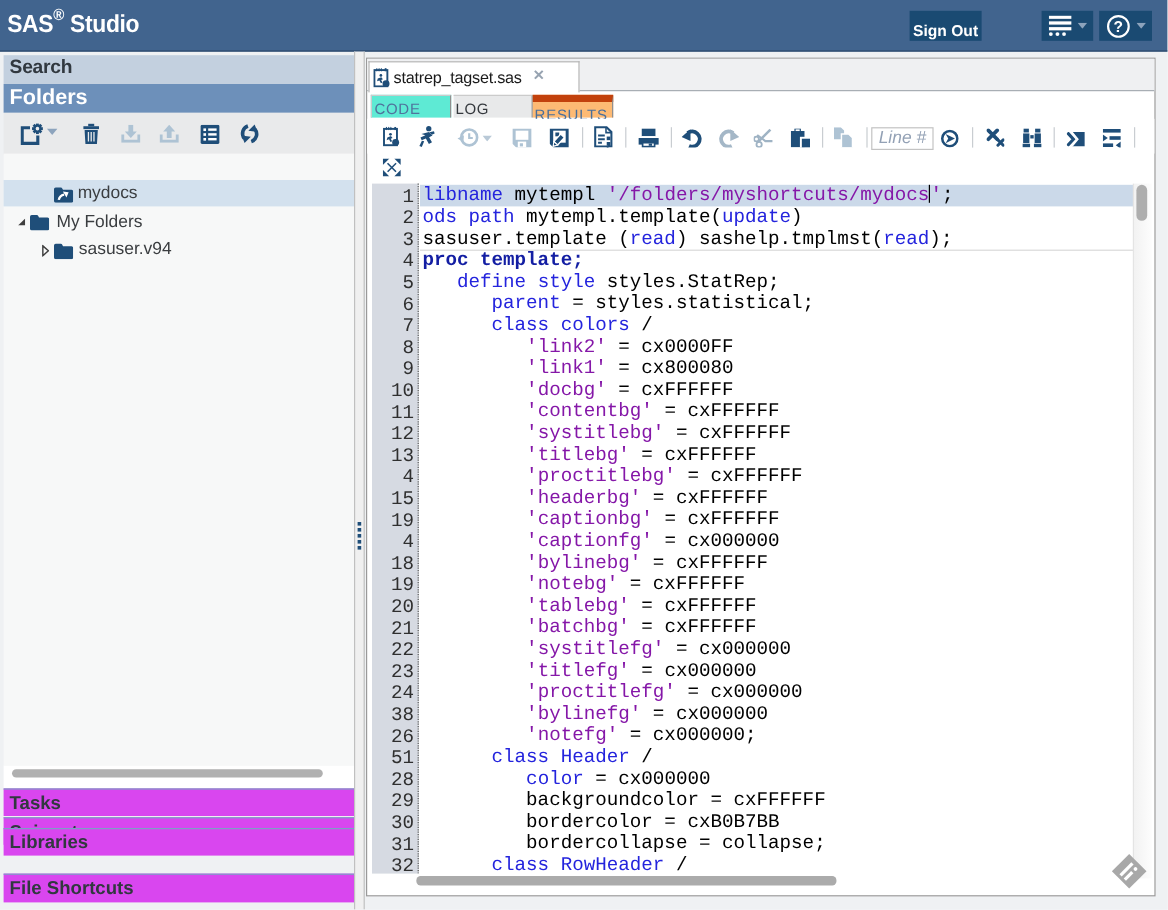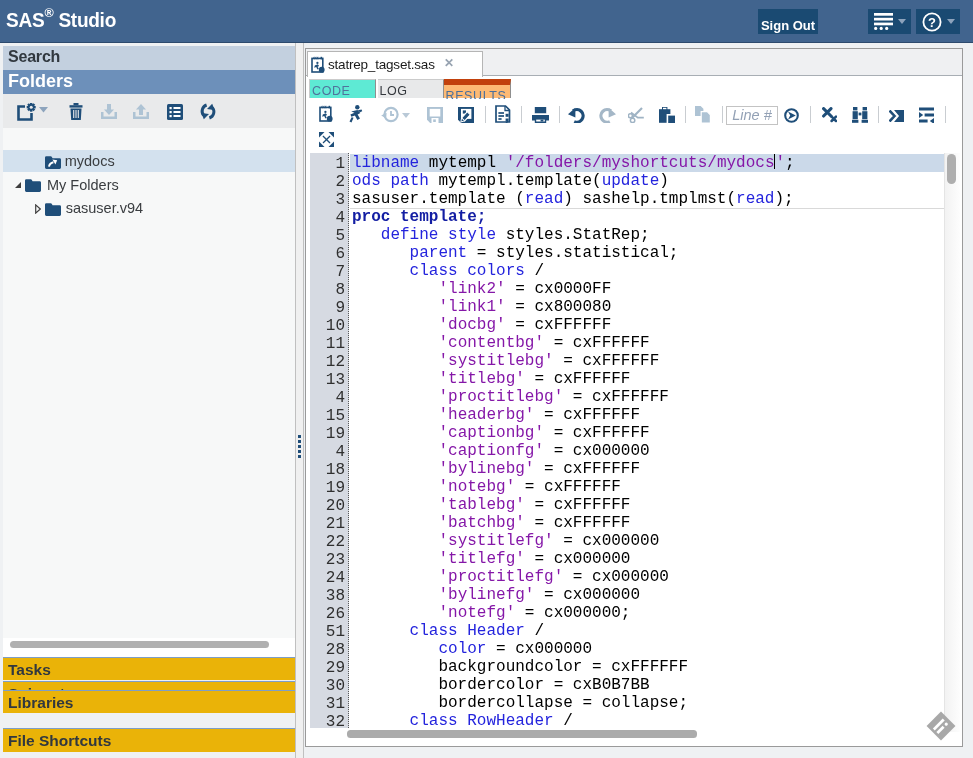--- a/index.html
+++ b/index.html
@@ -19,21 +19,21 @@
 #sb-folders { left:3px; top:70px; width:292px; height:24px; background:#6d90ba; color:#fff;
   font-size:18px; font-weight:bold; line-height:23px; padding-left:5px; }
 #sb-toolbar { left:3px; top:94px; width:292px; height:35px; background:#e9eaeb; }
 #sb-tree { left:3px; top:128px; width:292px; height:510px; background:#f7f8f8; }
 .trow { position:absolute; left:0; width:292px; height:22px; }
 .trow .lbl { line-height:22px; }
 .trow .lbl { position:absolute; top:0; font-size:14.5px; color:#3a3d40; }
 #row-mydocs { background:#d3e1ee; }
 #sb-scroll { left:3px; top:638px; width:292px; height:19px; background:#fff; }
 #sb-thumb { left:10px; top:641px; width:259px; height:7px; background:#b0b0b0; border-radius:3.5px; }
-.acc { left:3px; width:292px; height:23px; background:#eab308; border-top:1px solid #7e9ec6;
+.acc { left:3px; width:292px; height:23px; background:#d946ef; border-top:1px solid #7e9ec6;
   color:#31383f; font-size:15.5px; font-weight:bold; line-height:23px; padding-left:5px; }
 #splitter { left:295px; top:43px; width:9px; height:715px; background:#f0f0f0;
   border-left:1px solid #c0c0c0; border-right:1px solid #c0c0c0; }
 .sdot { position:absolute; left:2px; width:3px; height:3px; background:#1f4e79; }
 #panel { left:305px; top:48px; width:658px; height:699px; background:#fff; border:1px solid #9a9a9a; }
 #tabstrip { left:0px; top:0px; width:656px; height:26.5px; background:#eff0f2; border-bottom:1.5px solid #a8aeb4; }
 #doctab { left:1px; top:2px; width:176px; height:26px; background:#fff;
   border:1px solid #b5b5b5; border-bottom:none; }
 #doctab .txt { position:absolute; left:20px; top:4.5px; font-size:13.5px; color:#1a1a1a; letter-spacing:-0.2px; }
 #doctab .x { position:absolute; left:136px; top:4px; font-size:12px; color:#97a3b1; font-weight:bold; }

